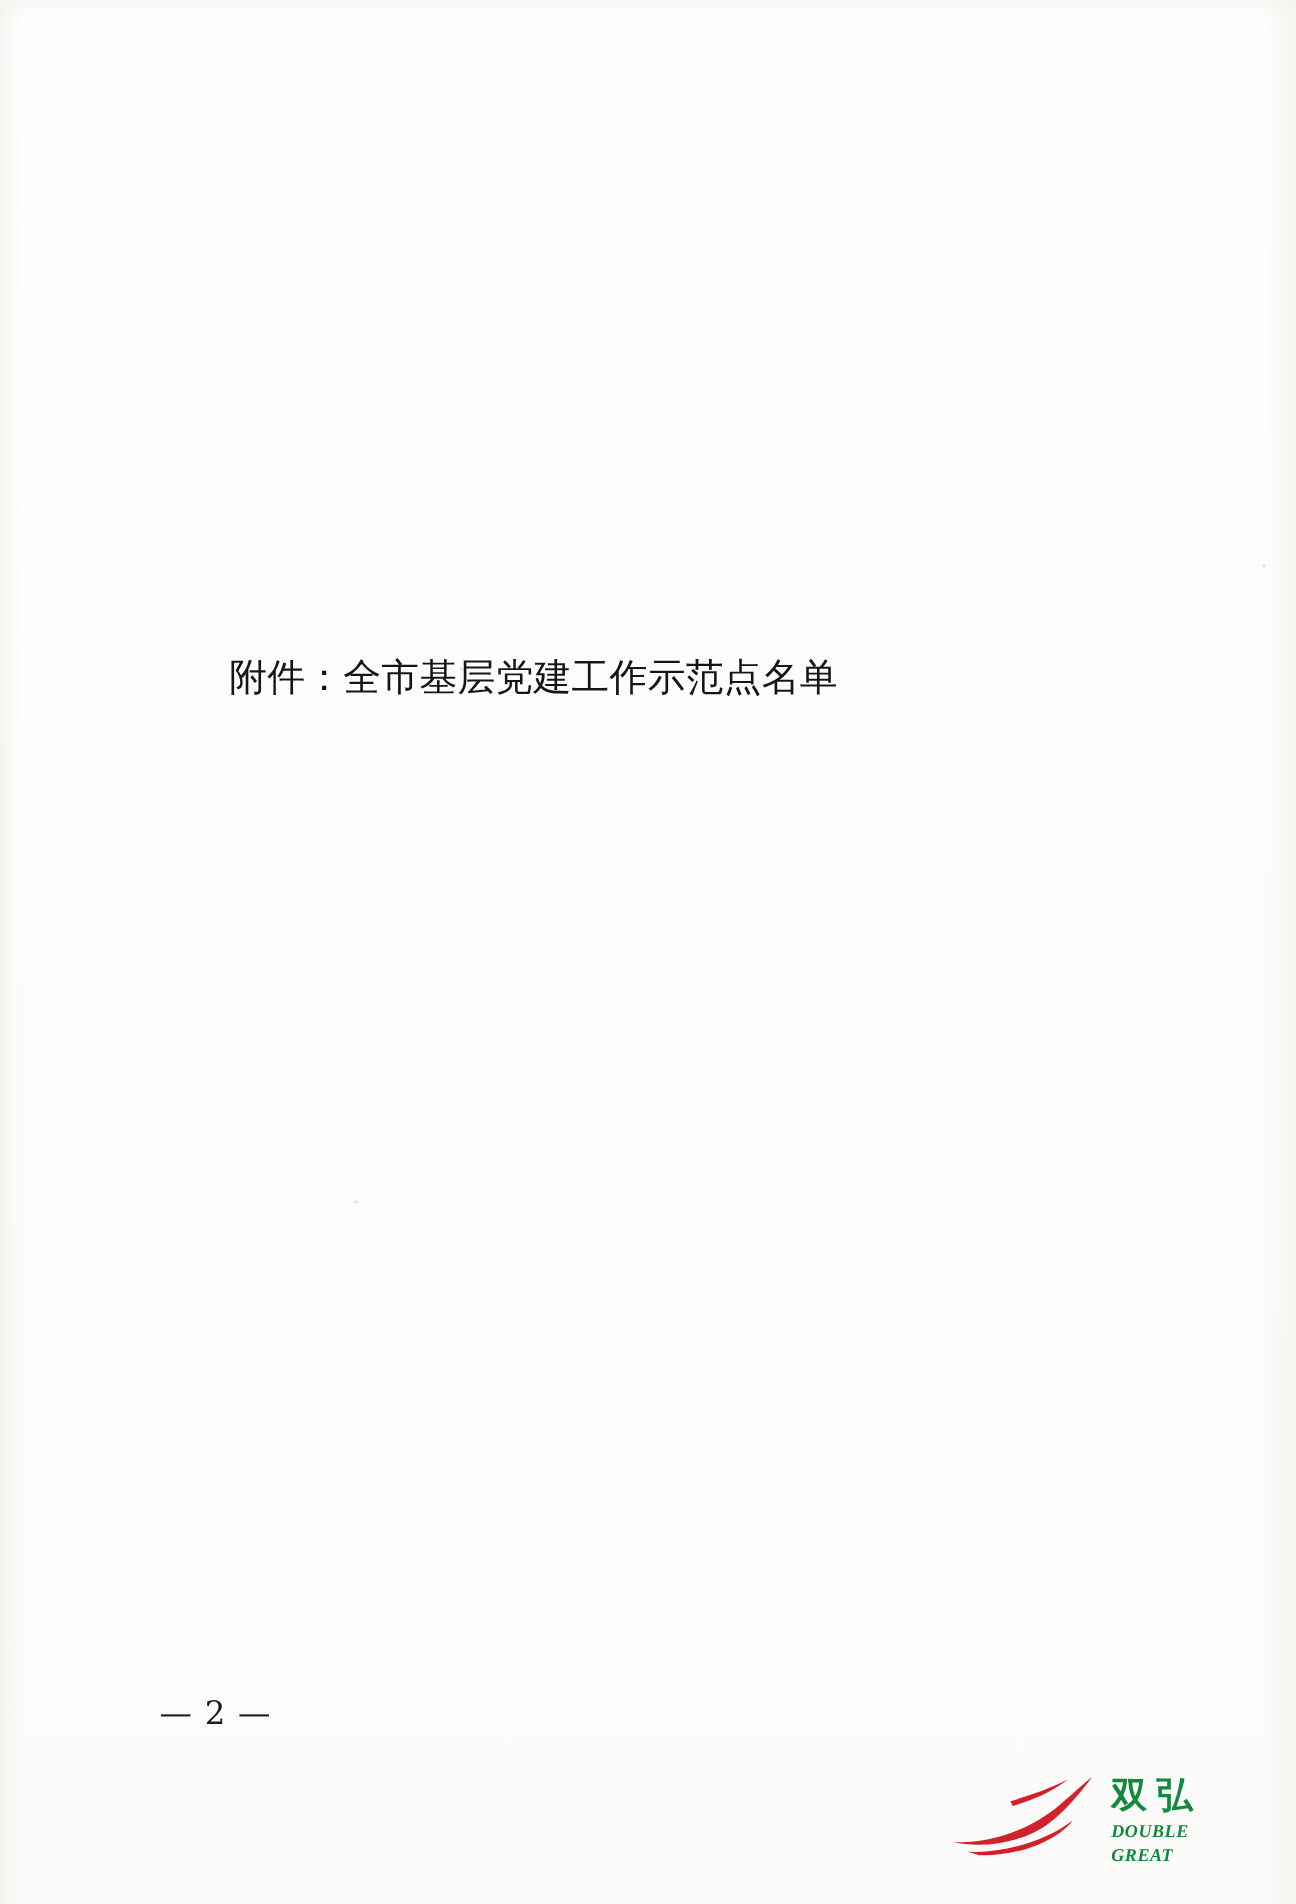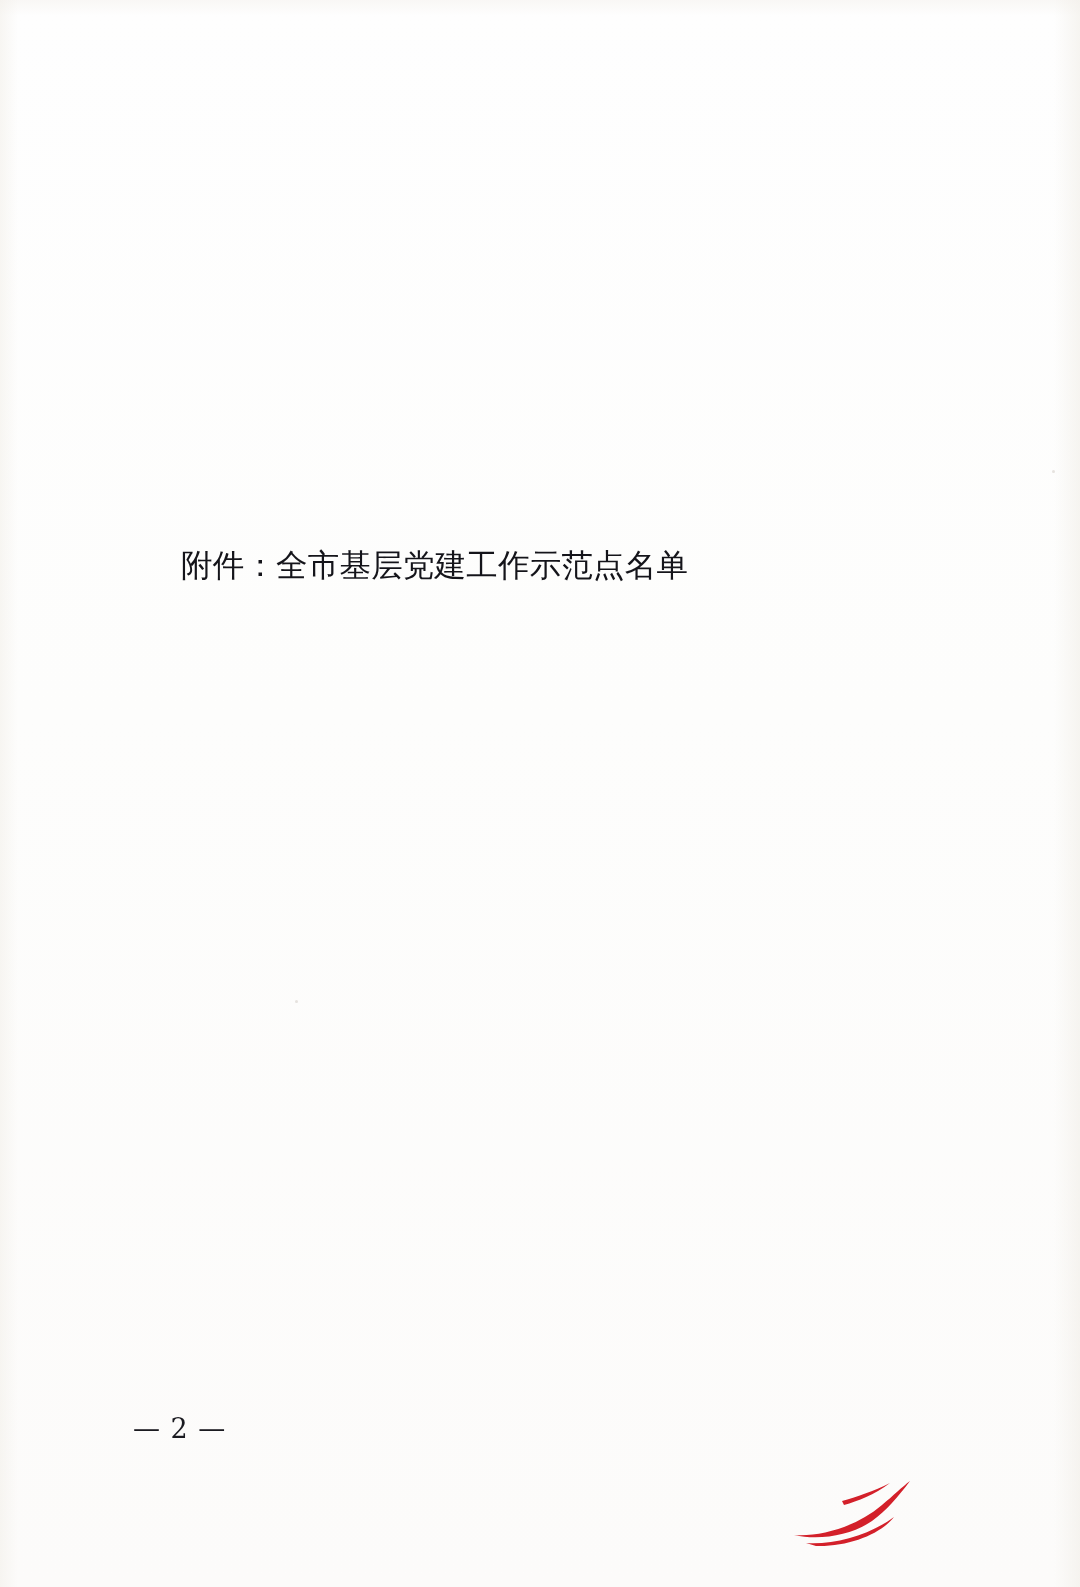--- a/index.html
+++ b/index.html
@@ -58,21 +58,21 @@
     font-size: 31.5px;
     line-height: 56px;
     color: #14141a;
     text-align: justify;
     text-justify: inter-ideograph;
     letter-spacing: 0.2px;
   }
 
   .attachment-line {
     position: absolute;
-    left: 118px;
+    left: 128px;
     top: 505px;
     width: 812px;
     font-size: 31.5px;
     line-height: 56px;
     color: #14141a;
     text-indent: 2em;
     letter-spacing: 0.2px;
   }
 
   .page-number {
@@ -152,14 +152,18 @@
   <div class="page-number">— 2 —</div>
 
   <div class="logo">
     <div class="logo-mark">
       <svg viewBox="0 0 130 70" width="130" height="70" xmlns="http://www.w3.org/2000/svg">
         <path d="M4 58 C30 60, 66 50, 92 28 C104 18, 112 10, 120 4 C108 20, 96 34, 82 44 C62 58, 30 64, 4 58 Z" fill="#d3202a"></path>
         <path d="M16 66 C44 68, 80 58, 104 40 C92 56, 60 70, 26 69 Z" fill="#d3202a"></path>
         <path d="M52 24 C66 20, 84 14, 100 6 C84 18, 68 24, 54 28 Z" fill="#d3202a"></path>
       </svg>
     </div>
+    <div class="logo-text">
+      <div class="logo-cn">双弘</div>
+      <div class="logo-en">DOUBLE GREAT</div>
+    </div>
   </div>
 </div>
 
 </body></html>

